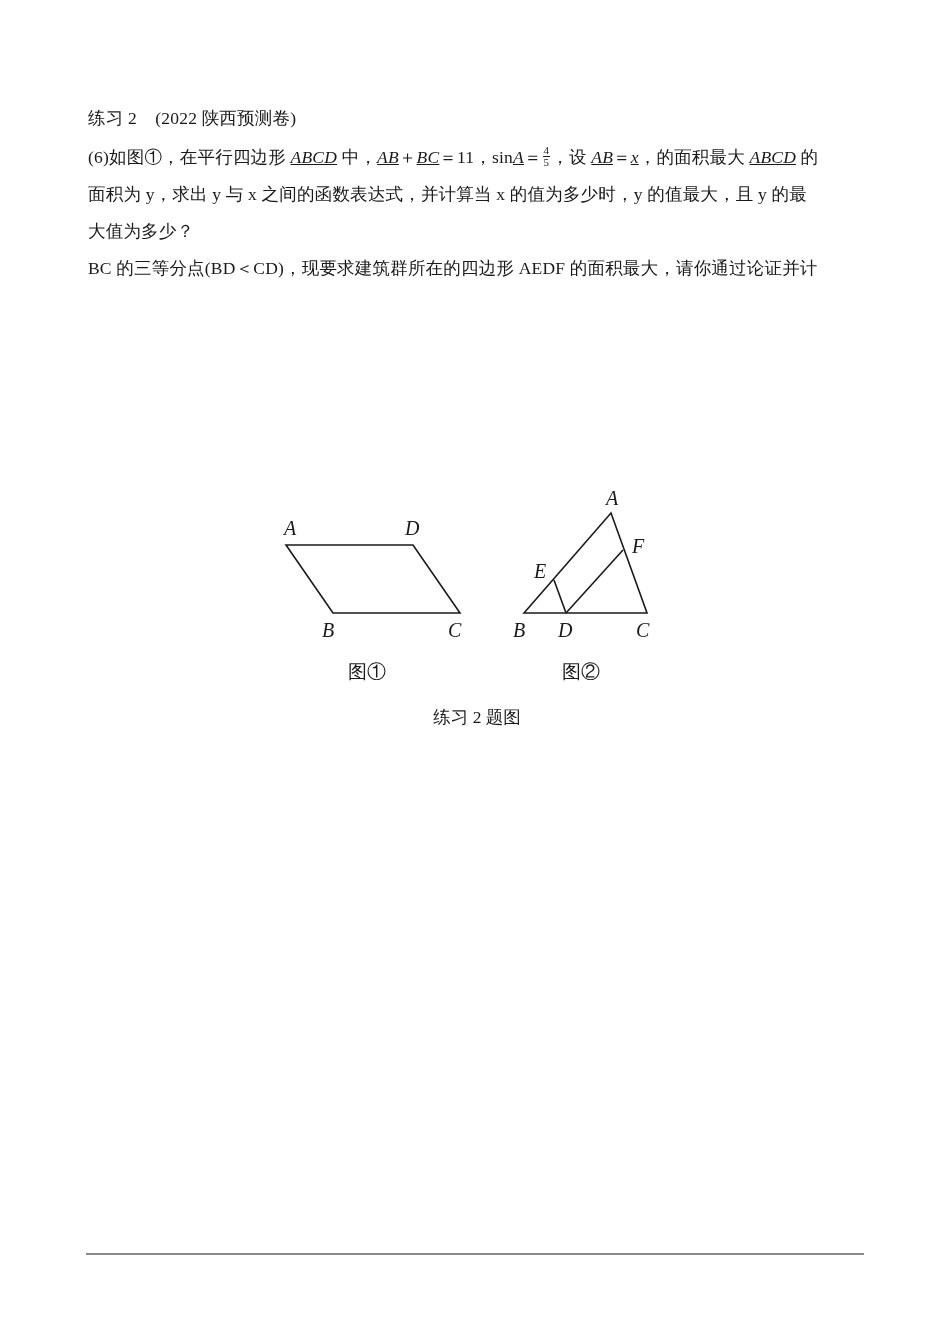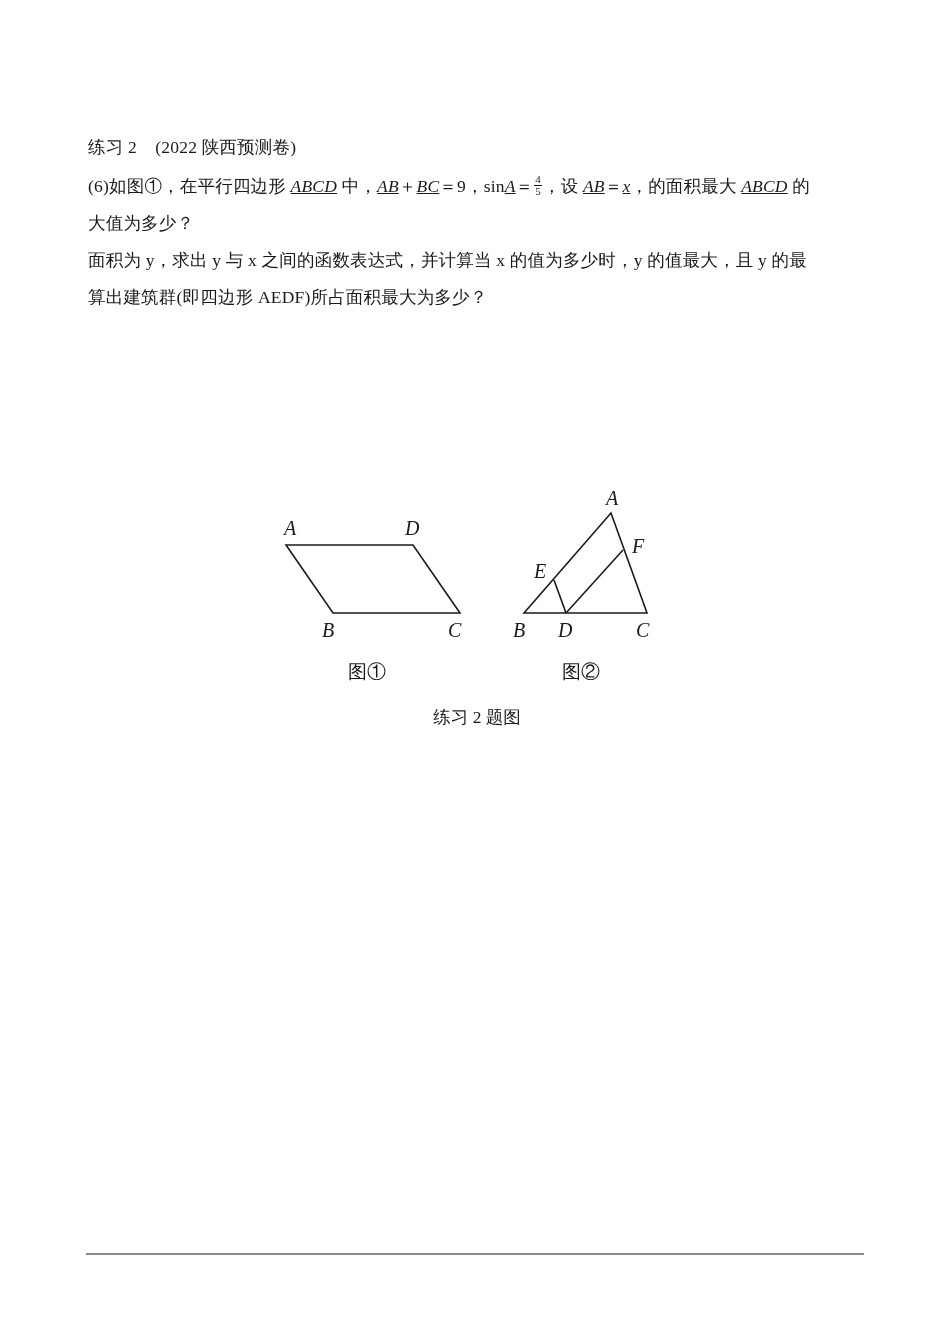--- a/index.html
+++ b/index.html
@@ -1,21 +1,21 @@
 <!DOCTYPE html>
 <html><head>
   <meta charset="utf-8">
   <style>
     html, body { margin: 0; padding: 0; background: #ffffff; }
     body {
       width: 950px; height: 1344px; position: relative; overflow: hidden;
       font-family: "Liberation Serif", "DejaVu Serif", serif;
       color: #1a1a1a;
     }
-    .page { position: absolute; left: 88px; top: 129px; width: 776px; }
+    .page { position: absolute; left: 88px; top: 100px; width: 776px; }
     .line { font-size: 17.5px; line-height: 37px; white-space: nowrap; letter-spacing: 0.2px; }
     .title-line { margin-bottom: 2px; }
     i, .it { font-style: italic; text-decoration: underline; }
     .frac { display: inline-block; vertical-align: middle; text-align: center; font-size: 11px; line-height: 11px; margin: 0 1px; position: relative; top: -2px; }
     .frac .num { display: block; border-bottom: 1px solid #1a1a1a; padding: 0 1px; }
     .frac .den { display: block; padding: 0 1px; }
     .sqrt { display: inline-block; }
     .sqrt .rad { border-top: 1px solid #1a1a1a; padding: 0 1px; }
     .figs { position: absolute; left: 270px; top: 485px; width: 400px; height: 210px; }
     .caption { position: absolute; left: 2px; width: 950px; top: 705px; text-align: center; font-size: 17.5px; }
@@ -25,25 +25,25 @@
   </style>
 </head>
 <body>
 
 <div class="page">
   <div class="line title-line">
     <span>练习 2</span>&nbsp;&nbsp;&nbsp;
     <span>(2022 陕西预测卷)</span>
   </div>
 
-  <div class="line"><span>(6)如图①，在平行四边形 </span><i>ABCD</i><span> 中，</span><i>AB</i><span>＋</span><i>BC</i><span>＝9，sin</span><i>A</i><span>＝</span><span class="frac"><span class="num">4</span><span class="den">5</span></span><span>，设 </span><i>AB</i><span>＝</span><i>x</i><span>，的面积最大 </span><i>ABCD</i><span> 的</span></div>
+  <div class="line"><span>(6)如图①，在平行四边形 </span><i>ABCD</i><span> 中，</span><i>AB</i><span>＋</span><i>BC</i><span>＝11，sin</span><i>A</i><span>＝</span><span class="frac"><span class="num">4</span><span class="den">5</span></span><span>，设 </span><i>AB</i><span>＝</span><i>x</i><span>，的面积最大 </span><i>ABCD</i><span> 的</span></div>
+  <div class="line">面积为 y，求出 y 与 x 之间的函数表达式，并计算当 x 的值为多少时，y 的值最大，且 y 的最</div>
   <div class="line">大值为多少？</div>
-  <div class="line">面积为 y，求出 y 与 x 之间的函数表达式，并计算当 x 的值为多少时，y 的值最大，且 y 的最</div>
 
-  <div class="line">算出建筑群(即四边形 AEDF)所占面积最大为多少？</div>
+  <div class="line">BC 的三等分点(BD＜CD)，现要求建筑群所在的四边形 AEDF 的面积最大，请你通过论证并计</div>
 </div>
 
 <div class="figs">
   <svg width="400" height="210" viewBox="0 0 400 210">
 
     <g stroke="#1a1a1a" stroke-width="1.6" fill="none">
       <polygon points="16,60 143,60 190,128 63,128"></polygon>
     </g>
     <text x="14" y="50">A</text>
     <text x="135" y="50">D</text>

